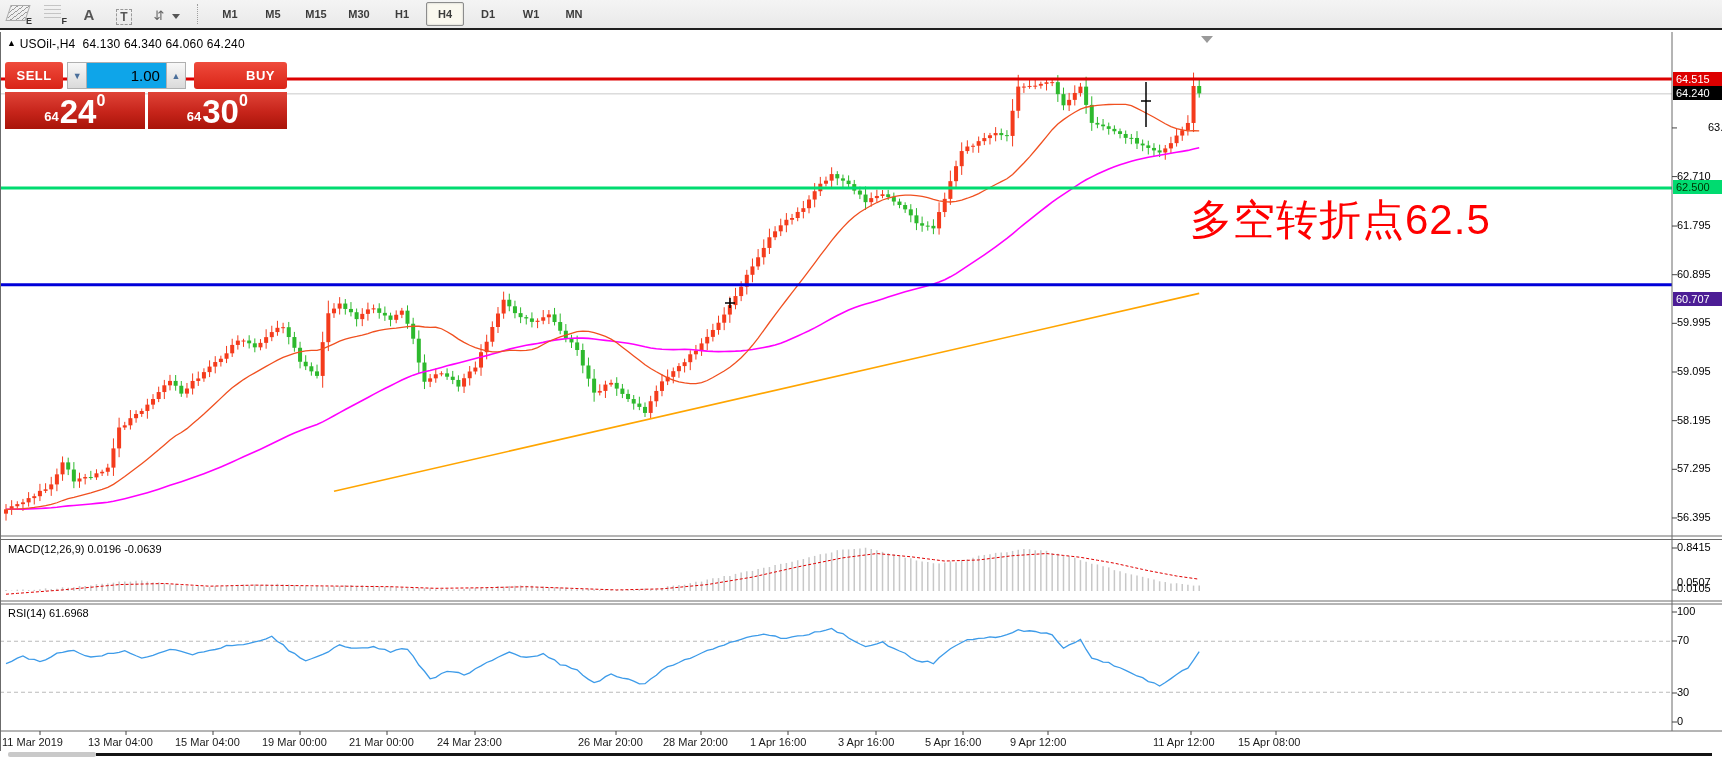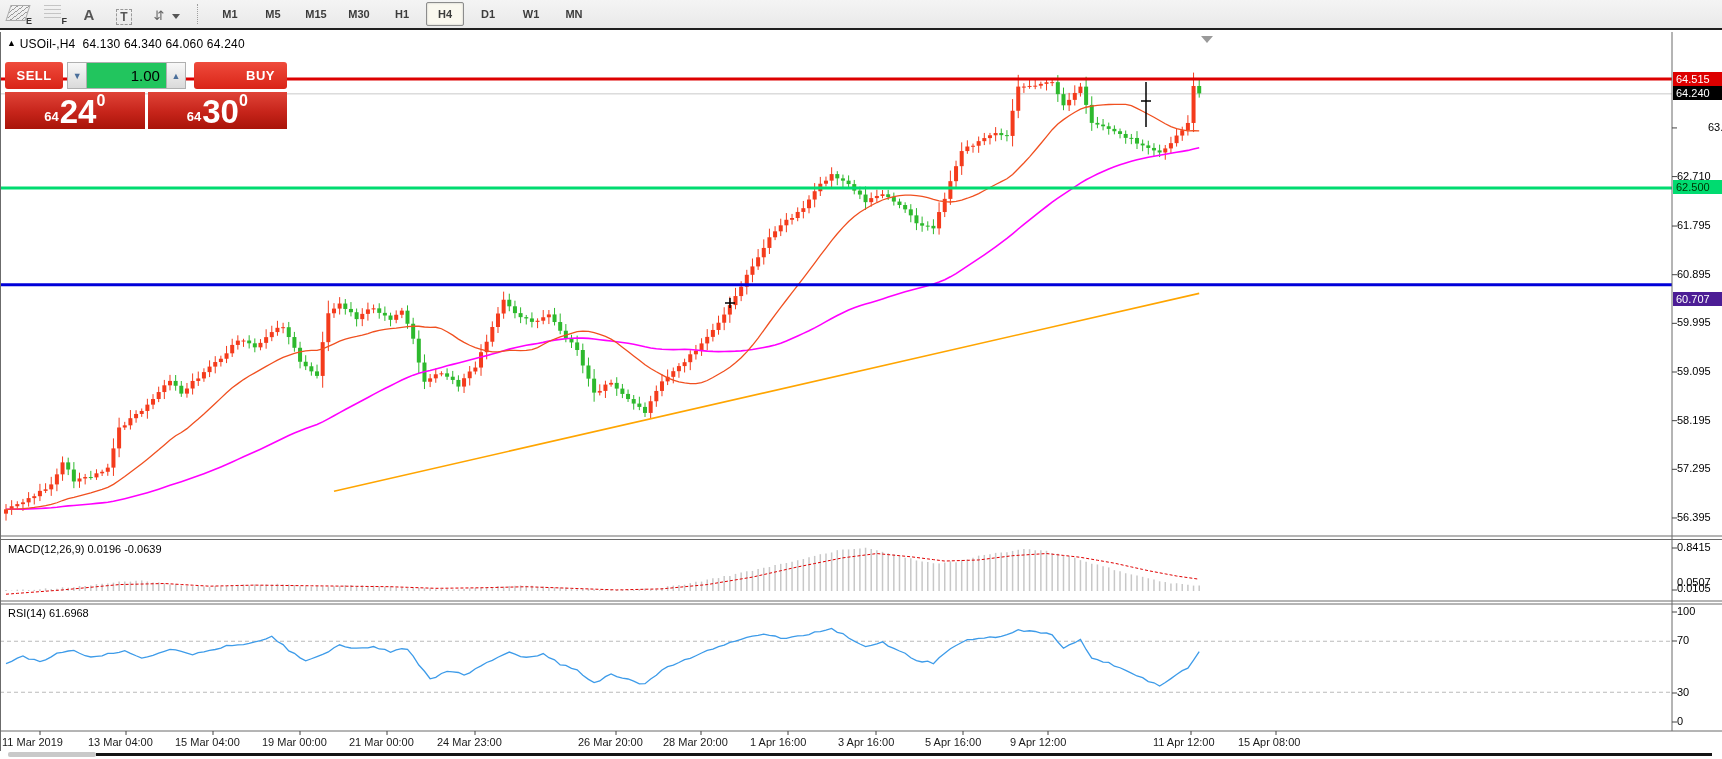--- a/index.html
+++ b/index.html
@@ -32,21 +32,21 @@
   #symline .mk{font-size:9px;vertical-align:2px;}
   
   #tpanel{left:5px;top:62px;width:282px;}
   #trow1{display:flex;height:27px;}
   .tbtn{background:linear-gradient(#ef4b3c,#d92417);color:#fff;font-weight:700;font-size:13px;border-radius:3px;
         display:flex;align-items:center;justify-content:center;letter-spacing:.5px;cursor:pointer;}
   #sellbtn{width:68px;margin-right:4px;}
   #buybtn{width:62px;margin-left:8px;padding-left:40px;}
   .spin{width:23px;background:linear-gradient(#f8f8f8,#dadada);border:1px solid #b0b0b0;box-sizing:border-box;
         display:flex;align-items:center;justify-content:center;color:#4a6f9b;font-size:9px;cursor:pointer;}
-  #volbox{width:92px;border-top:1px solid #b0b0b0;border-bottom:1px solid #b0b0b0;box-sizing:border-box;background:#22c55e;}
+  #volbox{width:92px;border-top:1px solid #b0b0b0;border-bottom:1px solid #b0b0b0;box-sizing:border-box;background:#0ea5e9;}
   #volbox input{width:100%;height:100%;border:0;outline:0;text-align:right;font-size:15px;padding:0 6px 0 0;
         font-family:inherit;color:#000;background:transparent;box-sizing:border-box;}
   #trow2{display:flex;margin-top:3px;height:37px;}
   .bigprice{flex:1;background:linear-gradient(180deg,#e04337 0%,#c6241a 55%,#a91409 100%);color:#fff;
         display:flex;align-items:flex-end;justify-content:center;padding-bottom:2px;cursor:pointer;}
   .bigprice:first-child{margin-right:3px;}
   .bp-small{font-size:13px;font-weight:700;line-height:20px;margin-right:1px;}
   .bp-big{font-size:33px;font-weight:700;line-height:30px;}
   .bp-sup{font-size:16px;font-weight:700;line-height:16px;align-self:flex-start;margin-top:1px;}
   
@@ -814,20 +814,21 @@
         <span class="bp-sup">0</span>
       </div>
       <div class="bigprice">
         <span class="bp-small">64</span>
         <span class="bp-big">30</span>
         <span class="bp-sup">0</span>
       </div>
     </div>
   </div>
 
+  <div class="abs" id="anno">多空转折点62.5</div>
 
   <div class="panelab" style="top:543px;">
     <span>MACD(12,26,9)</span>&nbsp;<span>0.0196 -0.0639</span>
   </div>
   <div class="panelab" style="top:607px;">
     <span>RSI(14)</span>&nbsp;<span>61.6968</span>
   </div>
 
   <div id="yaxis">
       <div class="ptick" style="top: 120.924px; margin-left: 31px;">63.610</div>

